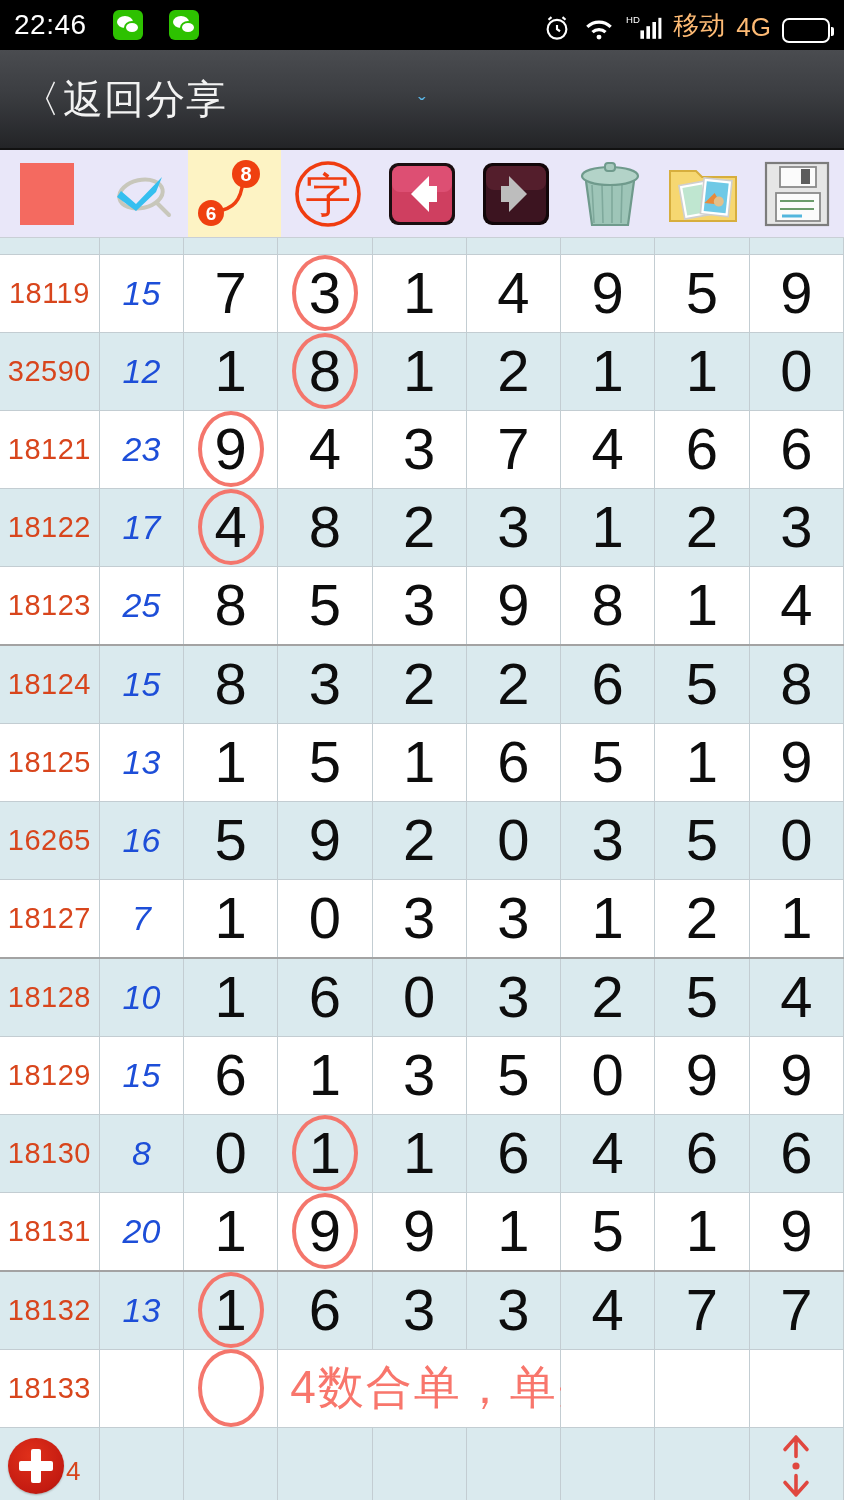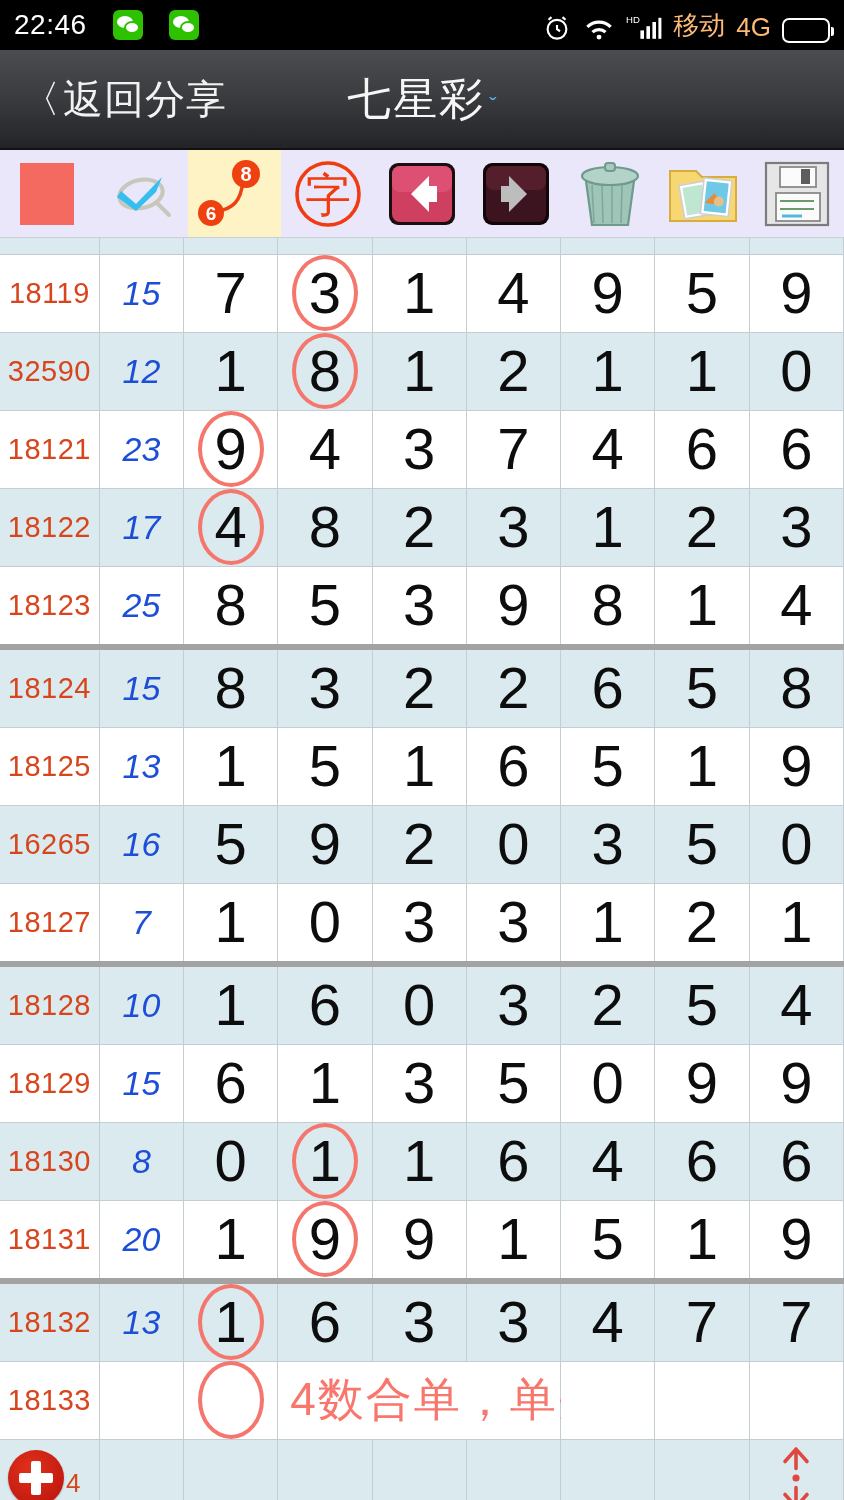--- a/index.html
+++ b/index.html
@@ -81,21 +81,21 @@
   .table-wrap { flex: 1 1 auto; position: relative; overflow: hidden; background: #fff; }
   table.grid { width: 844px; border-collapse: collapse; table-layout: fixed; }
   table.grid td {
     border-right: 1px solid #c3cdd2;
     border-bottom: 1px solid #c3cdd2;
     text-align: center; vertical-align: middle;
     padding: 0; position: relative;
   }
   tr.shade td { background: #daeaee; }
   tr.plain td { background: #ffffff; }
-  tr.groupend td { border-bottom: 6px solid #a3a3a3; }
+  tr.groupend td { border-bottom: 2px solid #a3a3a3; }
   td.c-issue { width: 99px; }
   td.c-sum   { width: 84px; border-right: 1px solid #d4461d; }
   td.c-d1, td.c-d2, td.c-d3, td.c-d4, td.c-d5, td.c-d6, td.c-d7 { width: 94px; }
   td.c-d4 { border-right: 2px solid #d4461d; }
   td.c-d7 { border-right: none; }
   .issue { color: #d8451c; font-size: 29px; letter-spacing: 0.5px; }
   .sum { color: #1d4ed8; font-size: 34px; font-style: italic; }
   .digit {
     color: #0d0d0d; font-size: 58px; line-height: 1;
     font-family: "Liberation Sans Narrow", "Liberation Sans", sans-serif;
@@ -175,21 +175,20 @@
       <span class="battery"></span>
     </div>
   </div>
 
   <div class="titlebar">
     <div class="tb-back">
       <span class="tb-chevron">〈</span>
       <span>返回分享</span>
     </div>
     <div class="tb-title-wrap">
-      <span class="tb-title">七星彩</span>
       <span class="tb-caret">ˇ</span>
     </div>
   </div>
 
   <div class="toolbar">
 
     <div class="tool">
       <span class="tool-sq"></span>
     </div>
 

